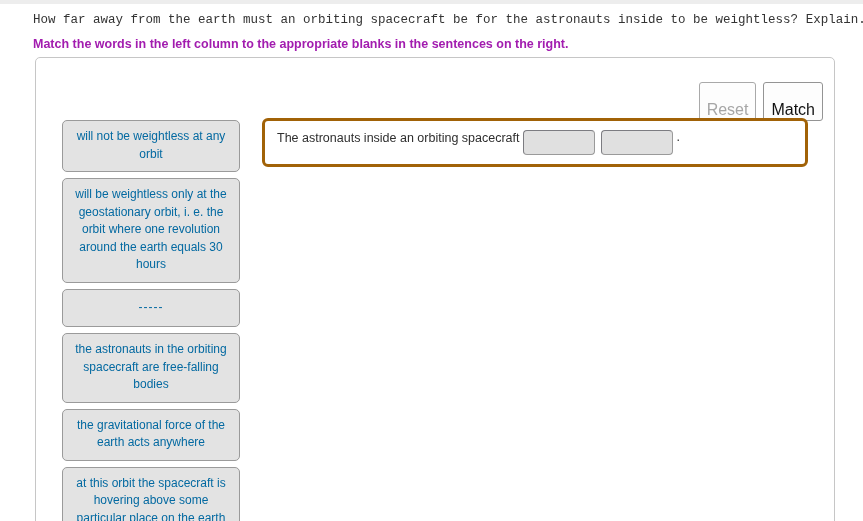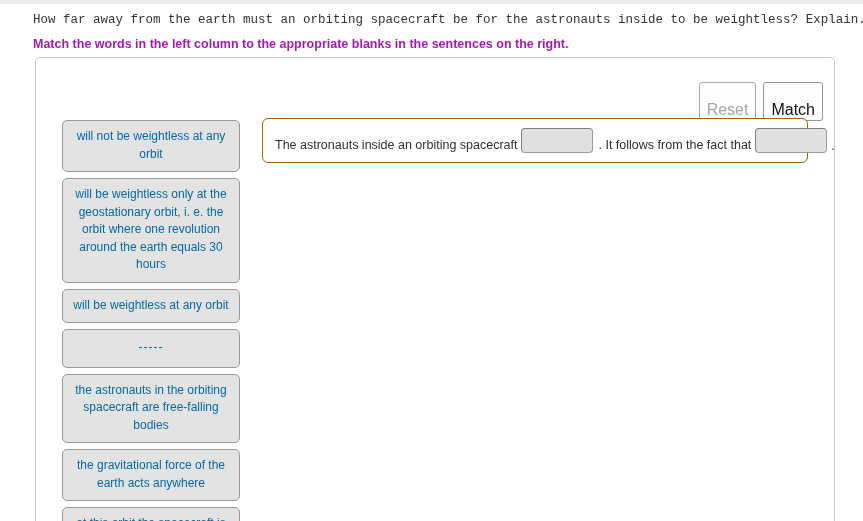--- a/index.html
+++ b/index.html
@@ -122,26 +122,26 @@
     padding-bottom: 10px;
   }
 
   
   .sentence-panel {
     position: absolute;
     left: 226px;
     top: 5px;
     width: 546px;
     box-sizing: border-box;
-    border: 1px solid #a16207;
+    border: 3px solid #a16207;
     border-radius: 6px;
     background: #ffffff;
     padding: 9px 10px 9px 12px;
     display: flex;
-    align-items: flex-end;
+    align-items: flex-start;
     flex-wrap: nowrap;
   }
 
   .sentence-text {
     font-size: 12.5px;
     line-height: 16px;
     color: #2e2e2e;
     white-space: nowrap;
   }
 
@@ -182,29 +182,27 @@
   <div class="toolbar">
     <button class="tool-button disabled">Reset</button>
     <button class="tool-button">Match</button>
   </div>
 
   <div class="work-area">
 
     <div class="bank-column">
       <div class="bank-item">will not be weightless at any orbit</div>
       <div class="bank-item">will be weightless only at the geostationary orbit, i. e. the orbit where one revolution around the earth equals 30 hours</div>
-      <div class="bank-item">will be weightless at any orbit</div>
       <div class="bank-item dashes">-----</div>
       <div class="bank-item">the astronauts in the orbiting spacecraft are free-falling bodies</div>
       <div class="bank-item">the gravitational force of the earth acts anywhere</div>
       <div class="bank-item">at this orbit the spacecraft is hovering above some particular place on the earth</div>
     </div>
 
     <div class="sentence-panel">
       <span class="sentence-text">The astronauts inside an orbiting spacecraft</span>
       <span class="blank-slot"></span>
-      <span class="sentence-text gap-text">. It follows from the fact that</span>
       <span class="blank-slot"></span>
       <span class="period">.</span>
     </div>
 
   </div>
 </div>
 
 </body></html>

